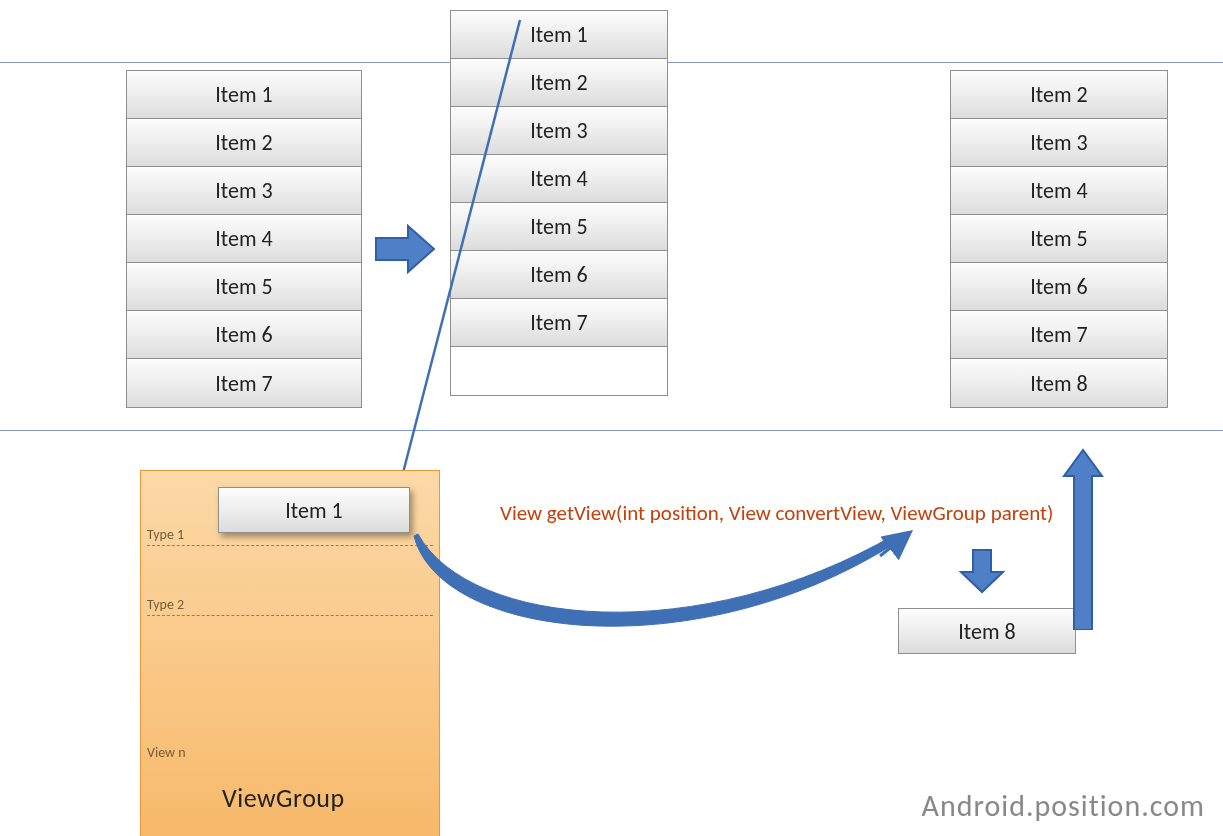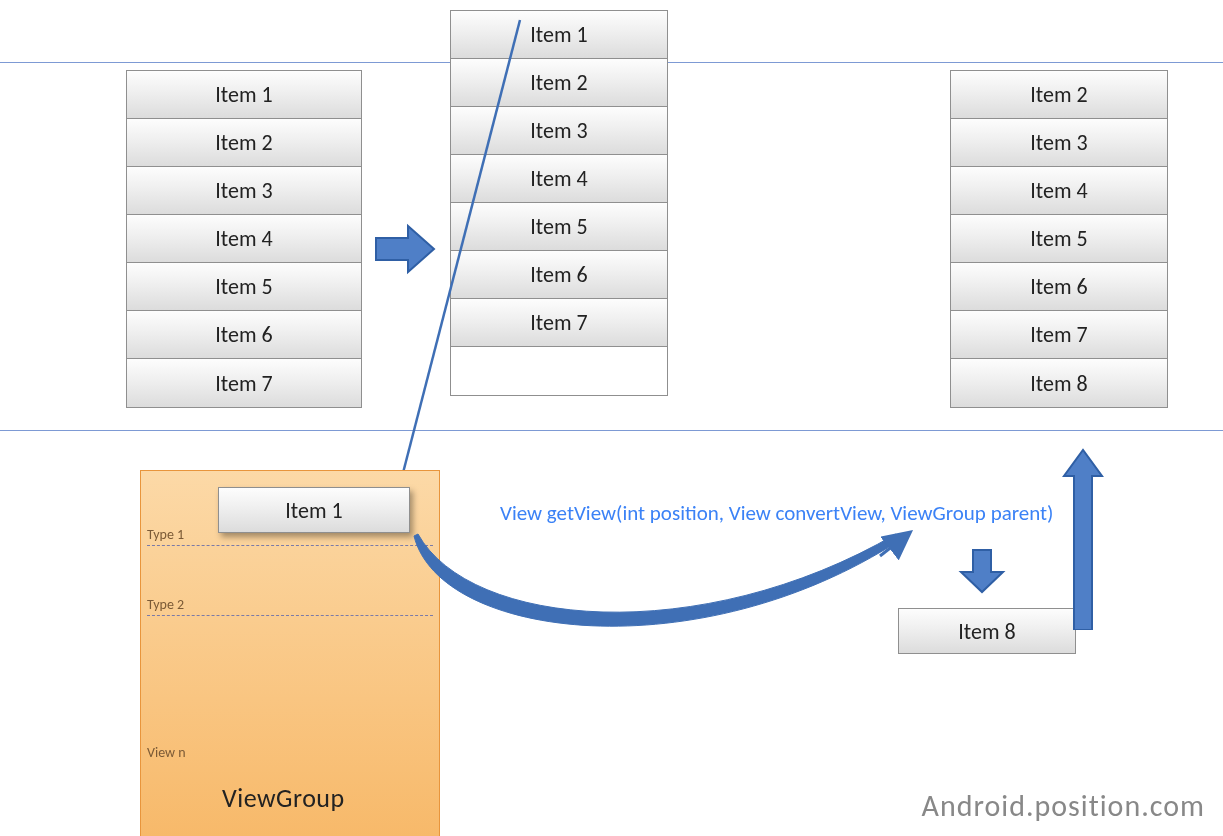--- a/index.html
+++ b/index.html
@@ -80,21 +80,21 @@
   }
   .recycler-label {
     position: absolute;
     font-size: 26px;
     color: #222;
     letter-spacing: 0.5px;
   }
   .getview-text {
     position: absolute;
     font-size: 21px;
-    color: #3b82f6;
+    color: #c2410c;
     white-space: nowrap;
   }
   .footer-text {
     position: absolute;
     font-size: 30px;
     color: #888;
     letter-spacing: 1px;
   }
   .block-arrow {
     position: absolute;

